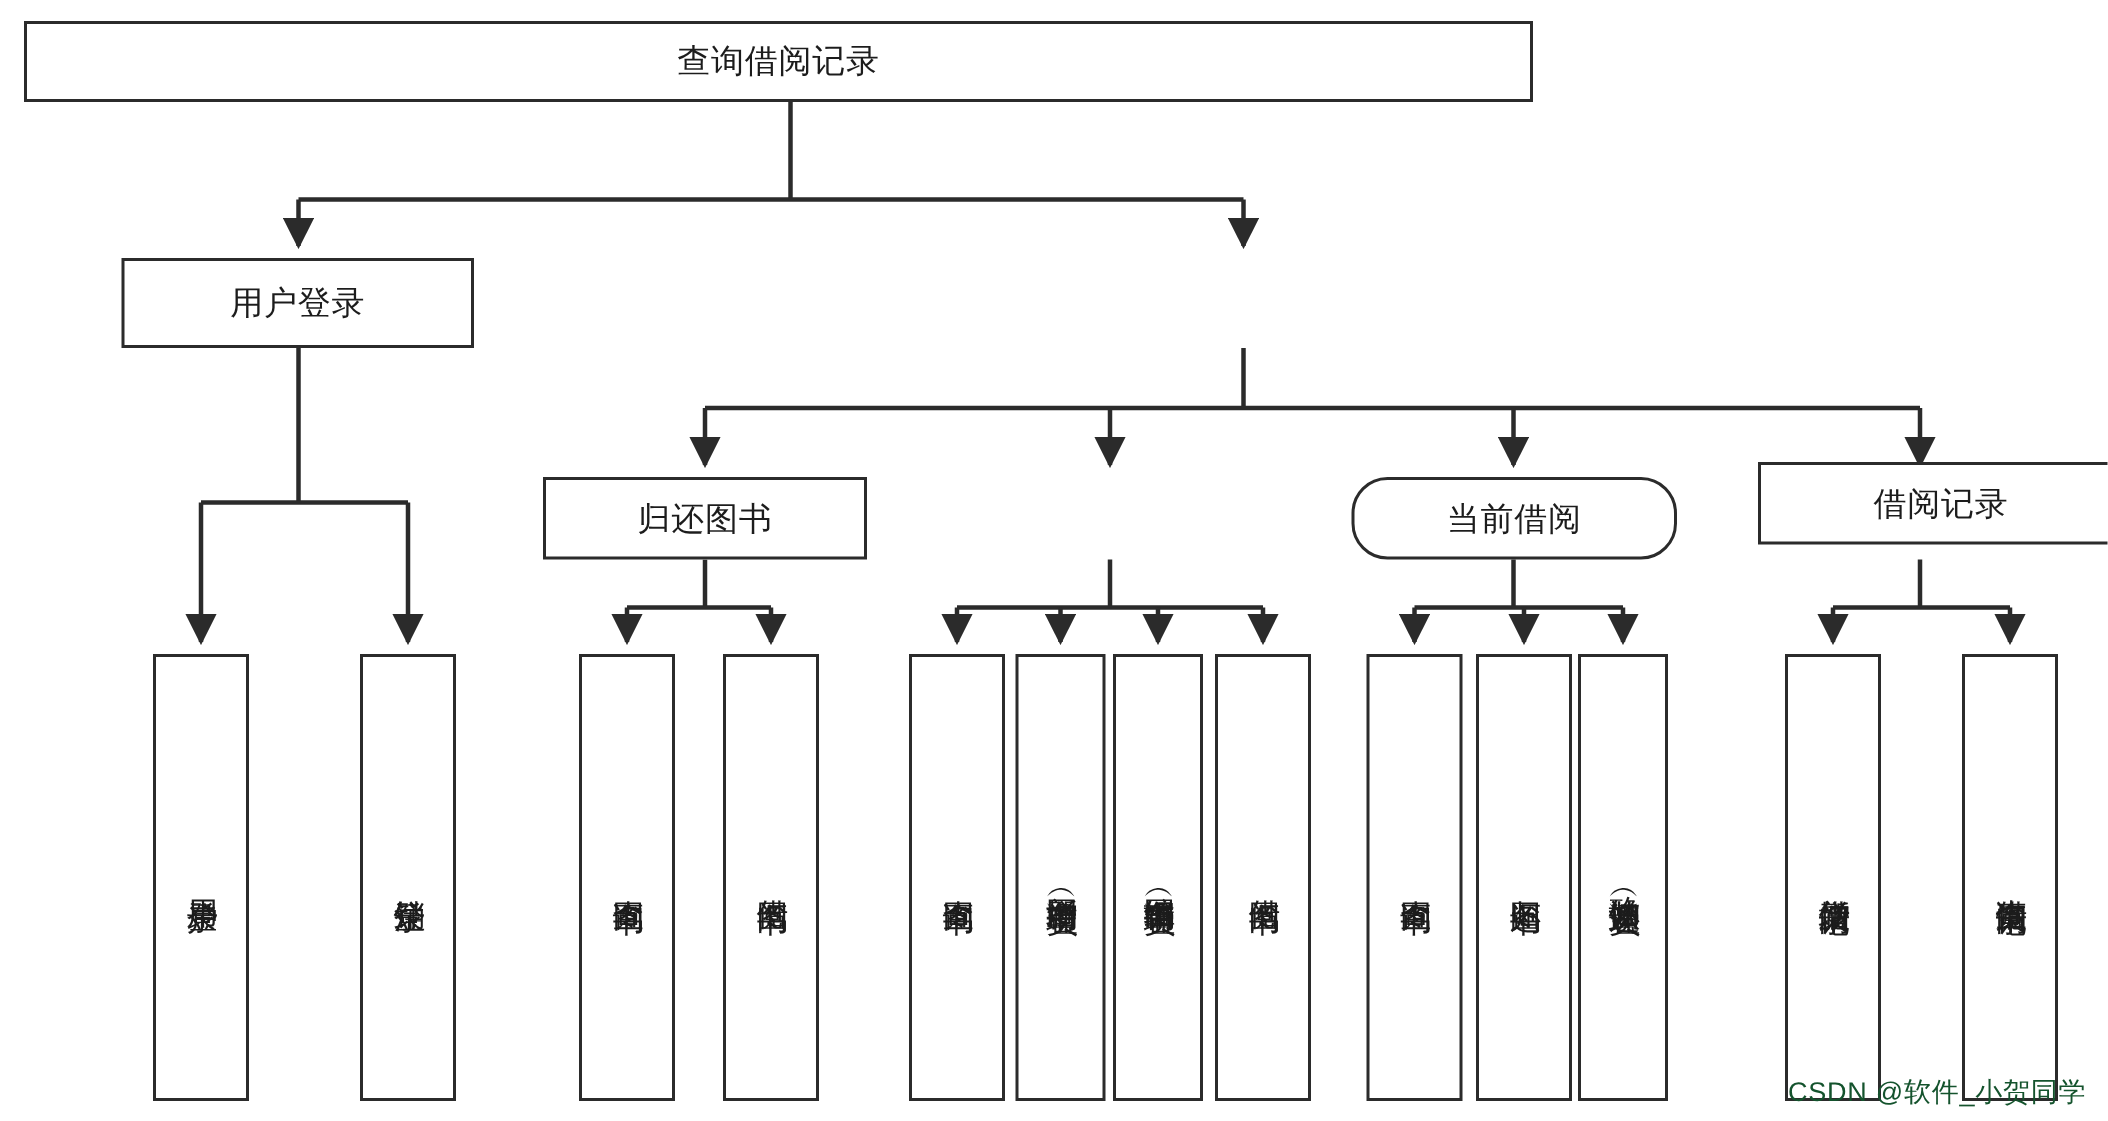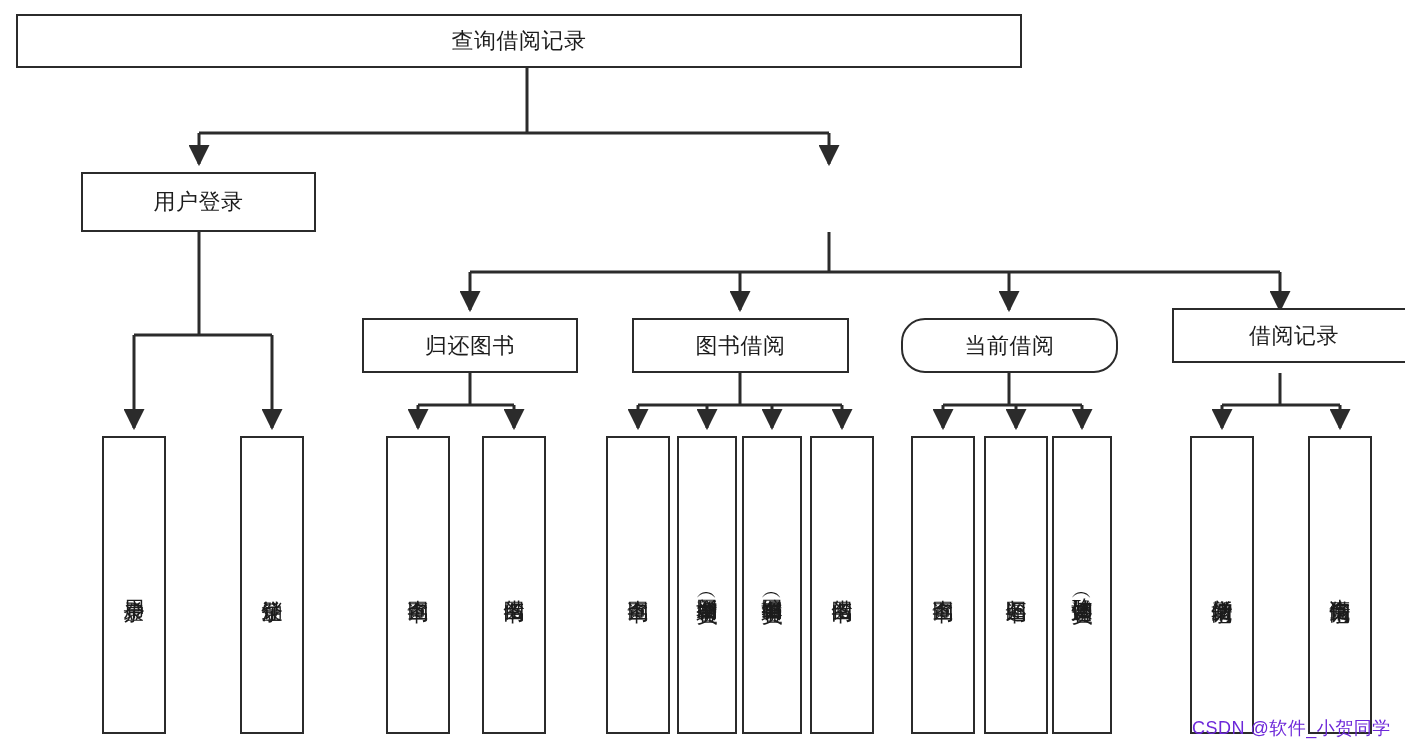--- a/index.html
+++ b/index.html
@@ -128,23 +128,20 @@
     <span class="node-label">查询借阅记录</span>
   </div>
 
   <div class="node horiz" style="left: 81px; top: 172px; width: 235px; height: 60px;">
     <span class="node-label">用户登录</span>
   </div>
 
   <div class="node horiz" style="left: 362px; top: 318px; width: 216px; height: 55px;">
     <span class="node-label">归还图书</span>
   </div>
-  <div class="node horiz" style="left: 632px; top: 318px; width: 217px; height: 55px;">
-    <span class="node-label">图书借阅</span>
-  </div>
   <div class="node horiz" style="left: 901px; top: 318px; width: 217px; height: 55px; border-radius: 24px;">
     <span class="node-label">当前借阅</span>
   </div>
   <div class="node horiz" style="left: 1172px; top: 308px; width: 244px; height: 55px;">
     <span class="node-label">借阅记录</span>
   </div>
 
   <div class="node vert" style="left: 102px; top: 436px; width: 64px; height: 298px;">
     <span class="node-label">用户登录</span>
   </div>
@@ -178,15 +175,15 @@
   <div class="node vert" style="left: 1052px; top: 436px; width: 60px; height: 298px;">
     <span class="node-label">确认归还（管理员）</span>
   </div>
   <div class="node vert" style="left: 1190px; top: 436px; width: 64px; height: 298px;">
     <span class="node-label">新增借阅记录</span>
   </div>
   <div class="node vert" style="left: 1308px; top: 436px; width: 64px; height: 298px;">
     <span class="node-label">查询借阅记录</span>
   </div>
 
-  <div class="watermark" style="left: 1192px; top: 716px; color: #6d28d9;">CSDN @软件_小贺同学</div>
+  <div class="watermark" style="left: 1192px; top: 716px; color: #14532d;">CSDN @软件_小贺同学</div>
 
 </div>
 
 </body></html>

